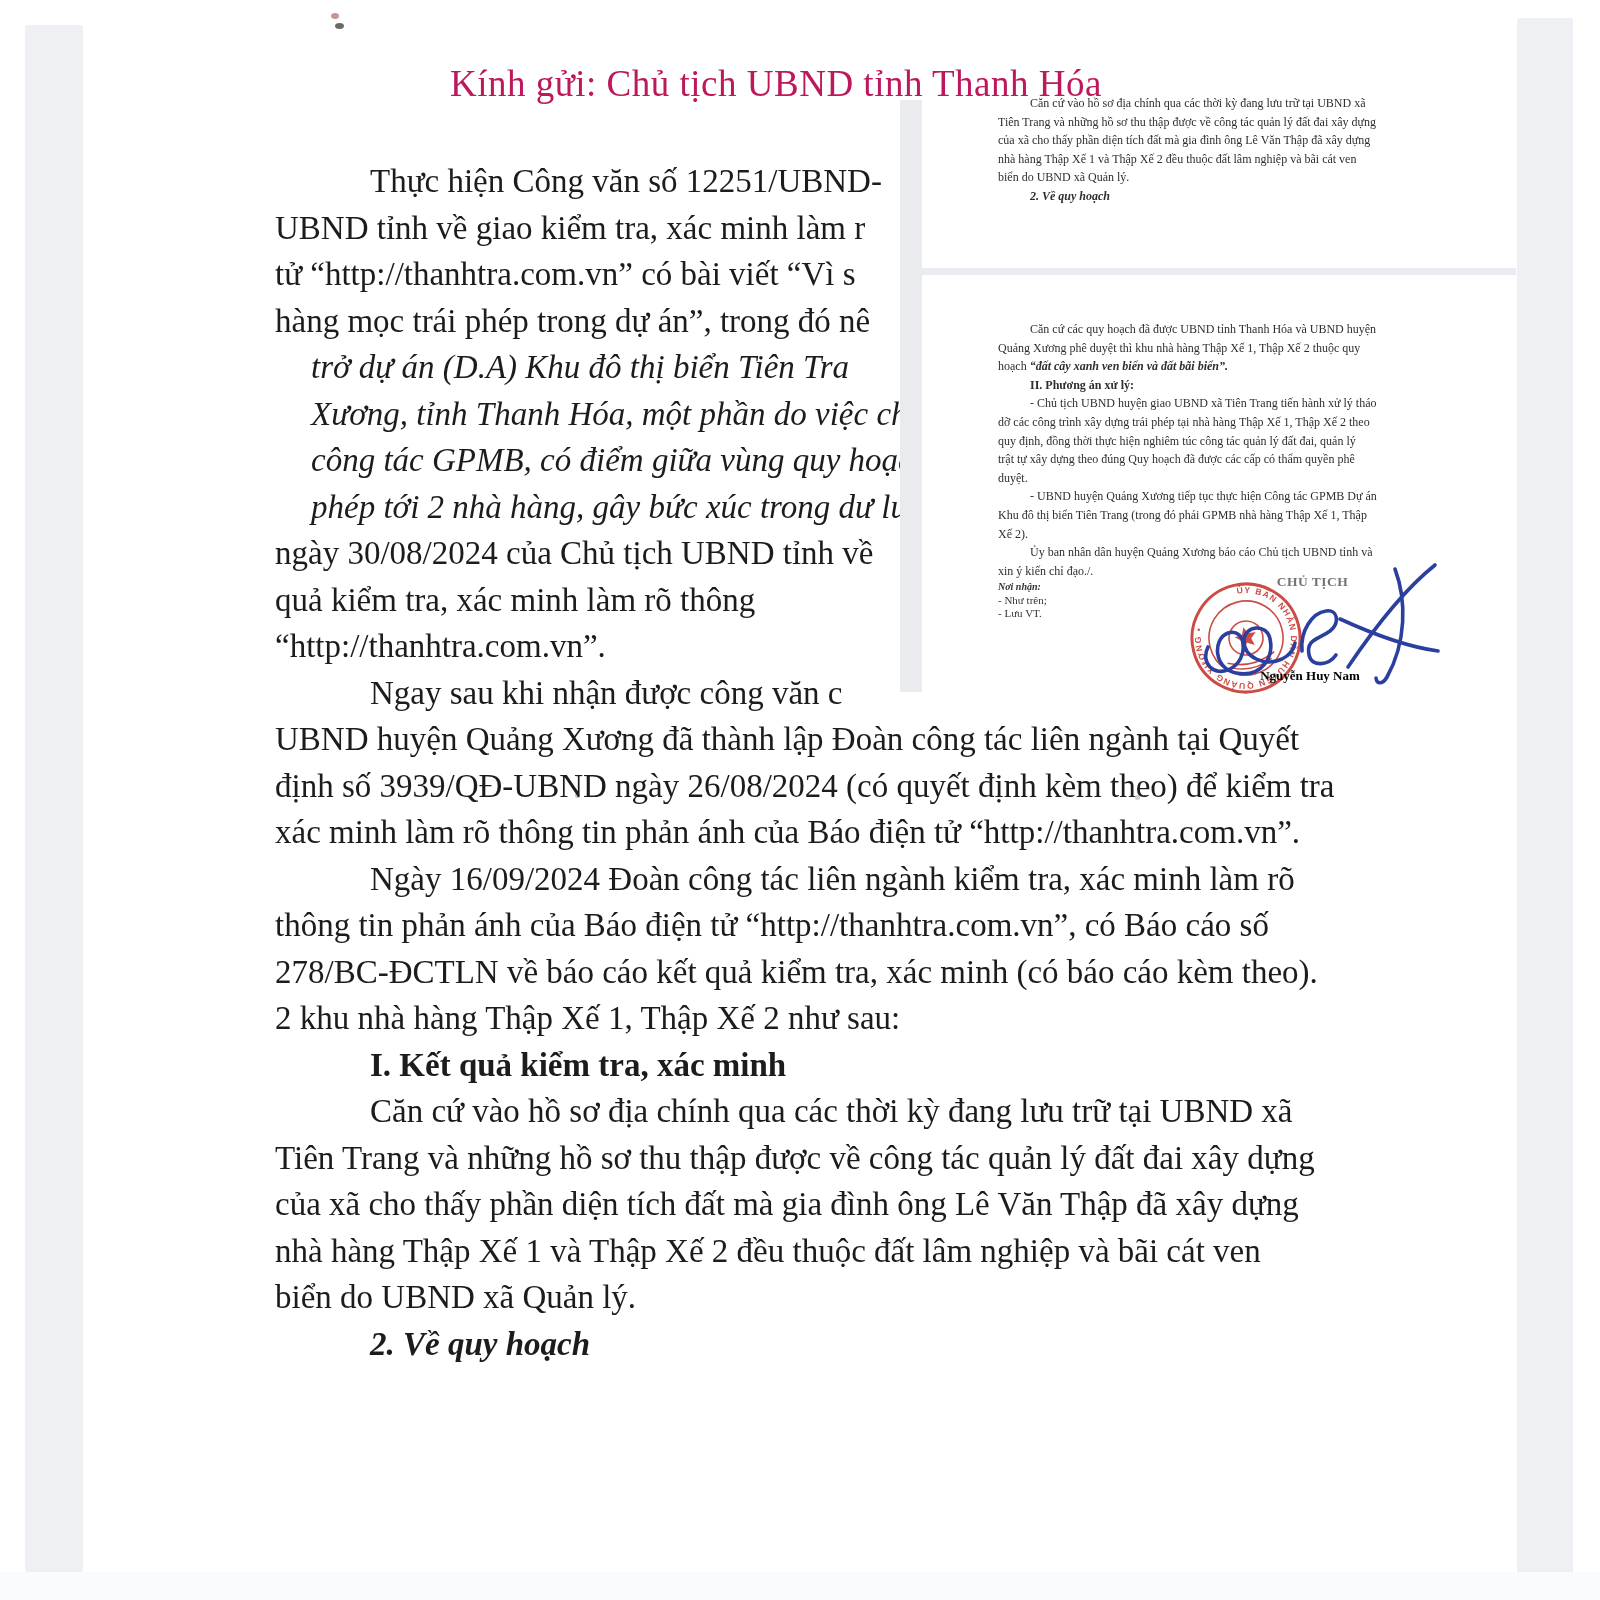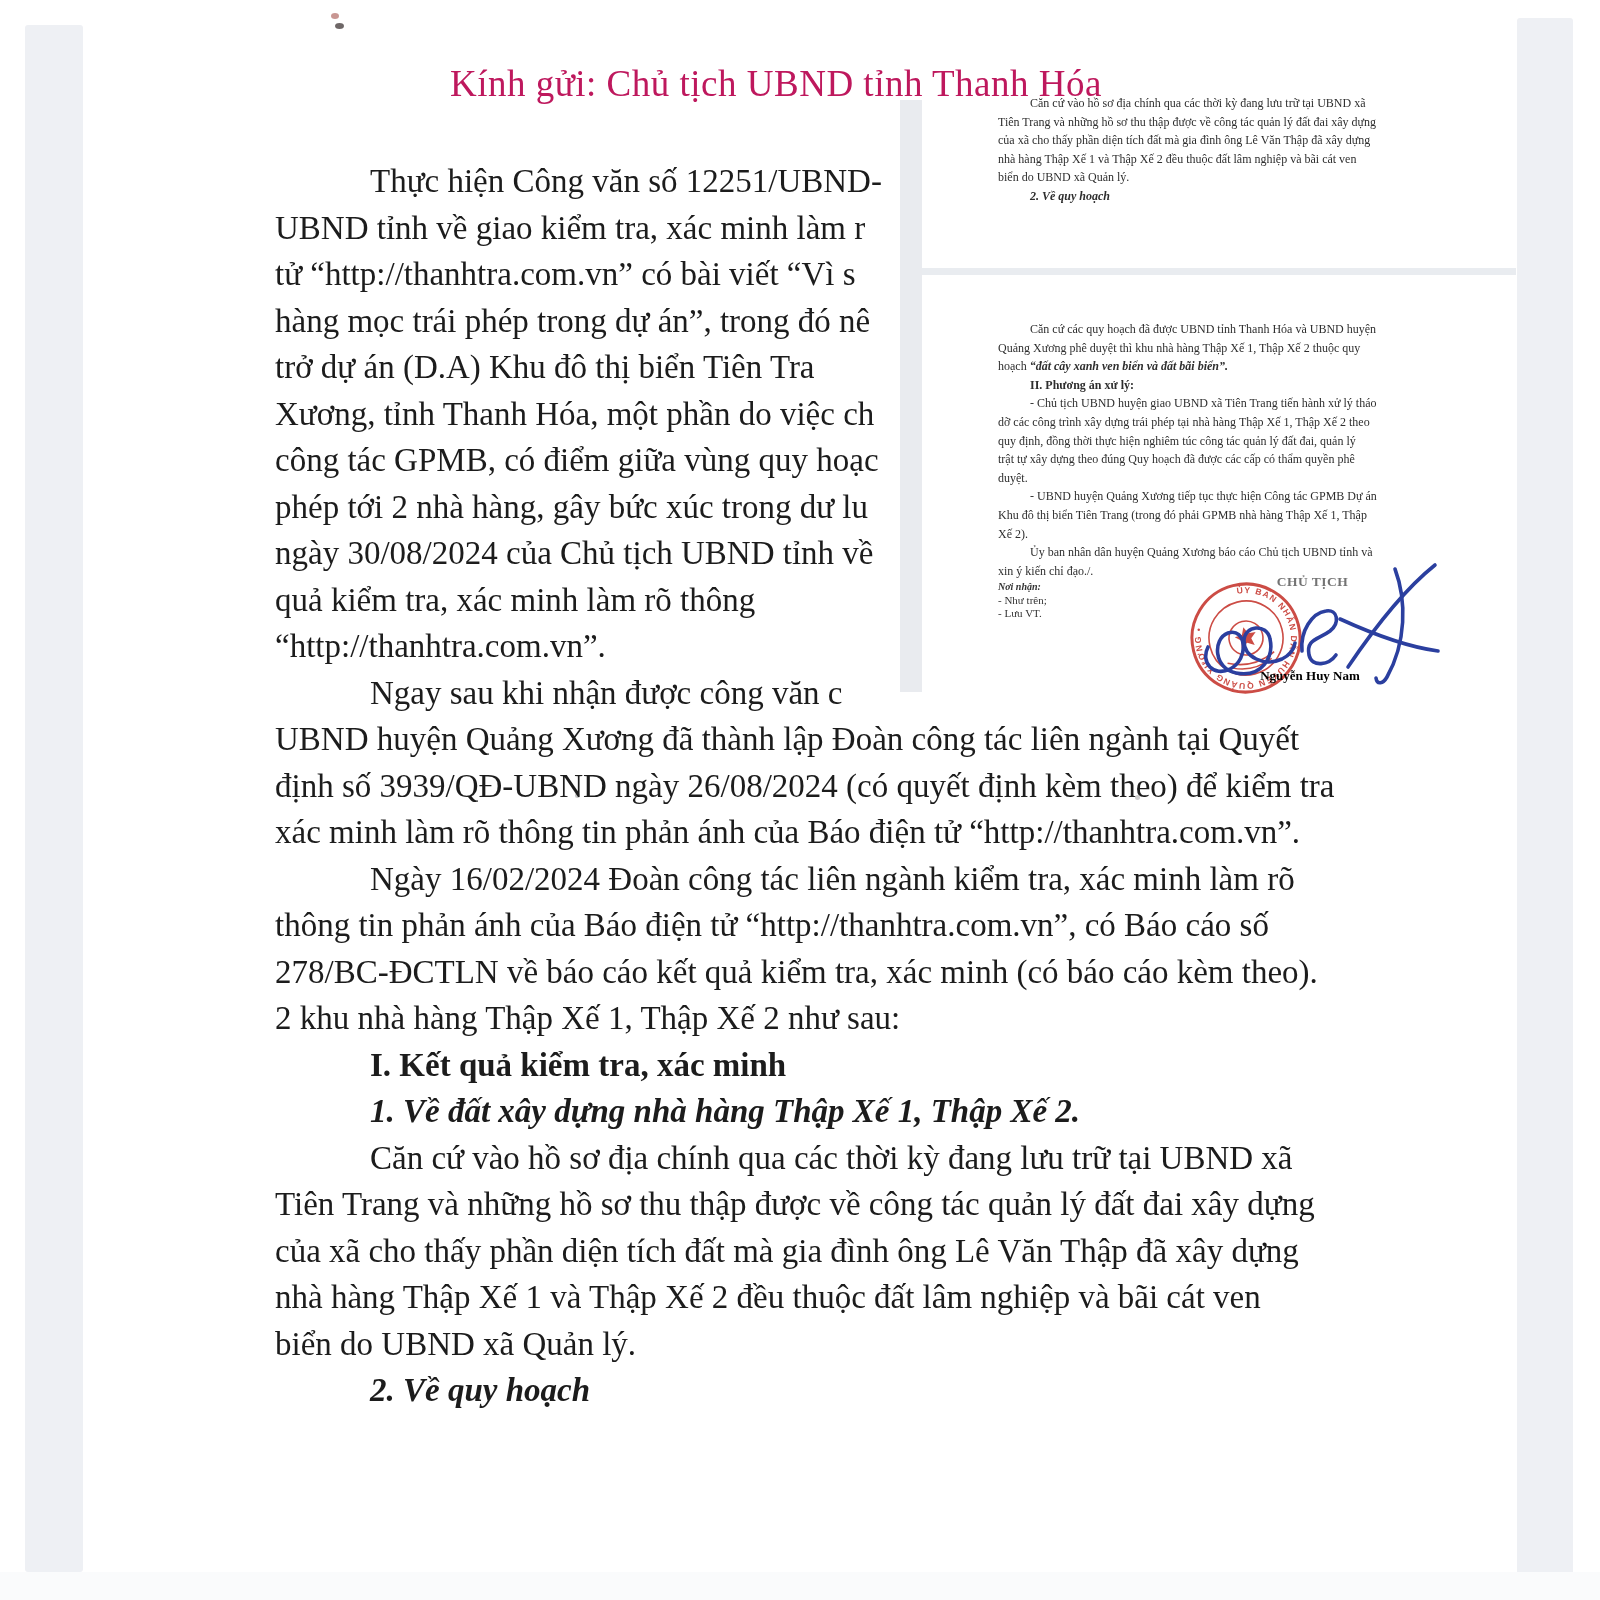--- a/index.html
+++ b/index.html
@@ -36,21 +36,21 @@
   .ov-strip{position:absolute;left:900px;top:100px;width:22px;height:592px;background:#e9ebef;z-index:12;}
 
   .ov-text{position:absolute;z-index:15;font-size:12px;line-height:18.6px;color:#2e2e2e;}
   .ov-text1{left:998px;top:94px;width:410px;}
   .ov-text2{left:998px;top:320px;width:410px;}
   .ov-text .line{white-space:nowrap;height:18.6px;}
   .ov-text .line.indent{padding-left:32px;}
 
   
   .s-n{font-style:normal;font-weight:normal;}
-  .s-i{}
+  .s-i{font-style:italic;margin-left:36px;}
   .s-b{font-weight:bold;}
   .s-bi{font-weight:bold;font-style:italic;text-align:center;}
 
   
   .recipients{position:absolute;left:998px;top:580px;z-index:16;font-size:11px;line-height:13.5px;color:#333;}
   .recipients .hdr{font-weight:bold;font-style:italic;font-size:10px;}
   .sig-role{
     position:absolute;left:1245px;top:574px;width:135px;z-index:17;
     text-align:center;font-weight:bold;font-size:13.5px;color:#737373;letter-spacing:.5px;white-space:nowrap;
   }
@@ -91,26 +91,25 @@
     <div class="line"><span class="s-i">Xương, tỉnh Thanh Hóa, một phần do việc ch</span></div>
     <div class="line"><span class="s-i">công tác GPMB, có điểm giữa vùng quy hoạc</span></div>
     <div class="line"><span class="s-i">phép tới 2 nhà hàng, gây bức xúc trong dư lu</span></div>
     <div class="line"><span class="s-n">ngày 30/08/2024 của Chủ tịch UBND tỉnh về</span></div>
     <div class="line"><span class="s-n">quả kiểm tra,  xác  minh  làm  rõ  thông</span></div>
     <div class="line"><span class="s-n">“http://thanhtra.com.vn”.</span></div>
     <div class="line indent"><span class="s-n">Ngay sau khi nhận được công văn c</span></div>
     <div class="line"><span class="s-n">UBND huyện Quảng Xương đã thành lập Đoàn công tác liên ngành tại Quyết</span></div>
     <div class="line"><span class="s-n">định số 3939/QĐ-UBND ngày 26/08/2024 (có quyết định kèm theo) để kiểm tra</span></div>
     <div class="line"><span class="s-n">xác minh làm rõ thông tin phản ánh của Báo điện tử “http://thanhtra.com.vn”.</span></div>
-    <div class="line indent"><span class="s-n">Ngày 16/02/2024 Đoàn công tác liên ngành kiểm tra, xác minh làm rõ</span></div>
+    <div class="line indent"><span class="s-n">Ngày 16/09/2024 Đoàn công tác liên ngành kiểm tra, xác minh làm rõ</span></div>
     <div class="line"><span class="s-n">thông tin phản ánh của Báo điện tử “http://thanhtra.com.vn”, có Báo cáo số</span></div>
     <div class="line"><span class="s-n">278/BC-ĐCTLN về báo cáo kết quả kiểm tra, xác minh (có báo cáo kèm theo).</span></div>
     <div class="line"><span class="s-n">2 khu nhà hàng Thập Xế 1, Thập Xế 2 như sau:</span></div>
     <div class="line indent"><span class="s-b">I. Kết quả kiểm tra, xác minh</span></div>
-    <div class="line indent"><span class="s-bi">1. Về đất xây dựng nhà hàng Thập Xế 1, Thập Xế 2.</span></div>
     <div class="line indent"><span class="s-n">Căn cứ vào hồ sơ địa chính qua các thời kỳ đang lưu trữ tại UBND xã</span></div>
     <div class="line"><span class="s-n">Tiên Trang và những hồ sơ thu thập được về công tác quản lý đất đai xây dựng</span></div>
     <div class="line"><span class="s-n">của xã cho thấy phần diện tích đất mà gia đình ông Lê Văn Thập đã xây dựng</span></div>
     <div class="line"><span class="s-n">nhà hàng Thập Xế 1 và Thập Xế 2 đều thuộc đất lâm nghiệp và bãi cát ven</span></div>
     <div class="line"><span class="s-n">biển do UBND xã Quản lý.</span></div>
     <div class="line indent"><span class="s-bi">2. Về quy hoạch</span></div>
   </div>
 
 <div class="ov-page ov-page1"></div>
 <div class="ov-gap"></div>

